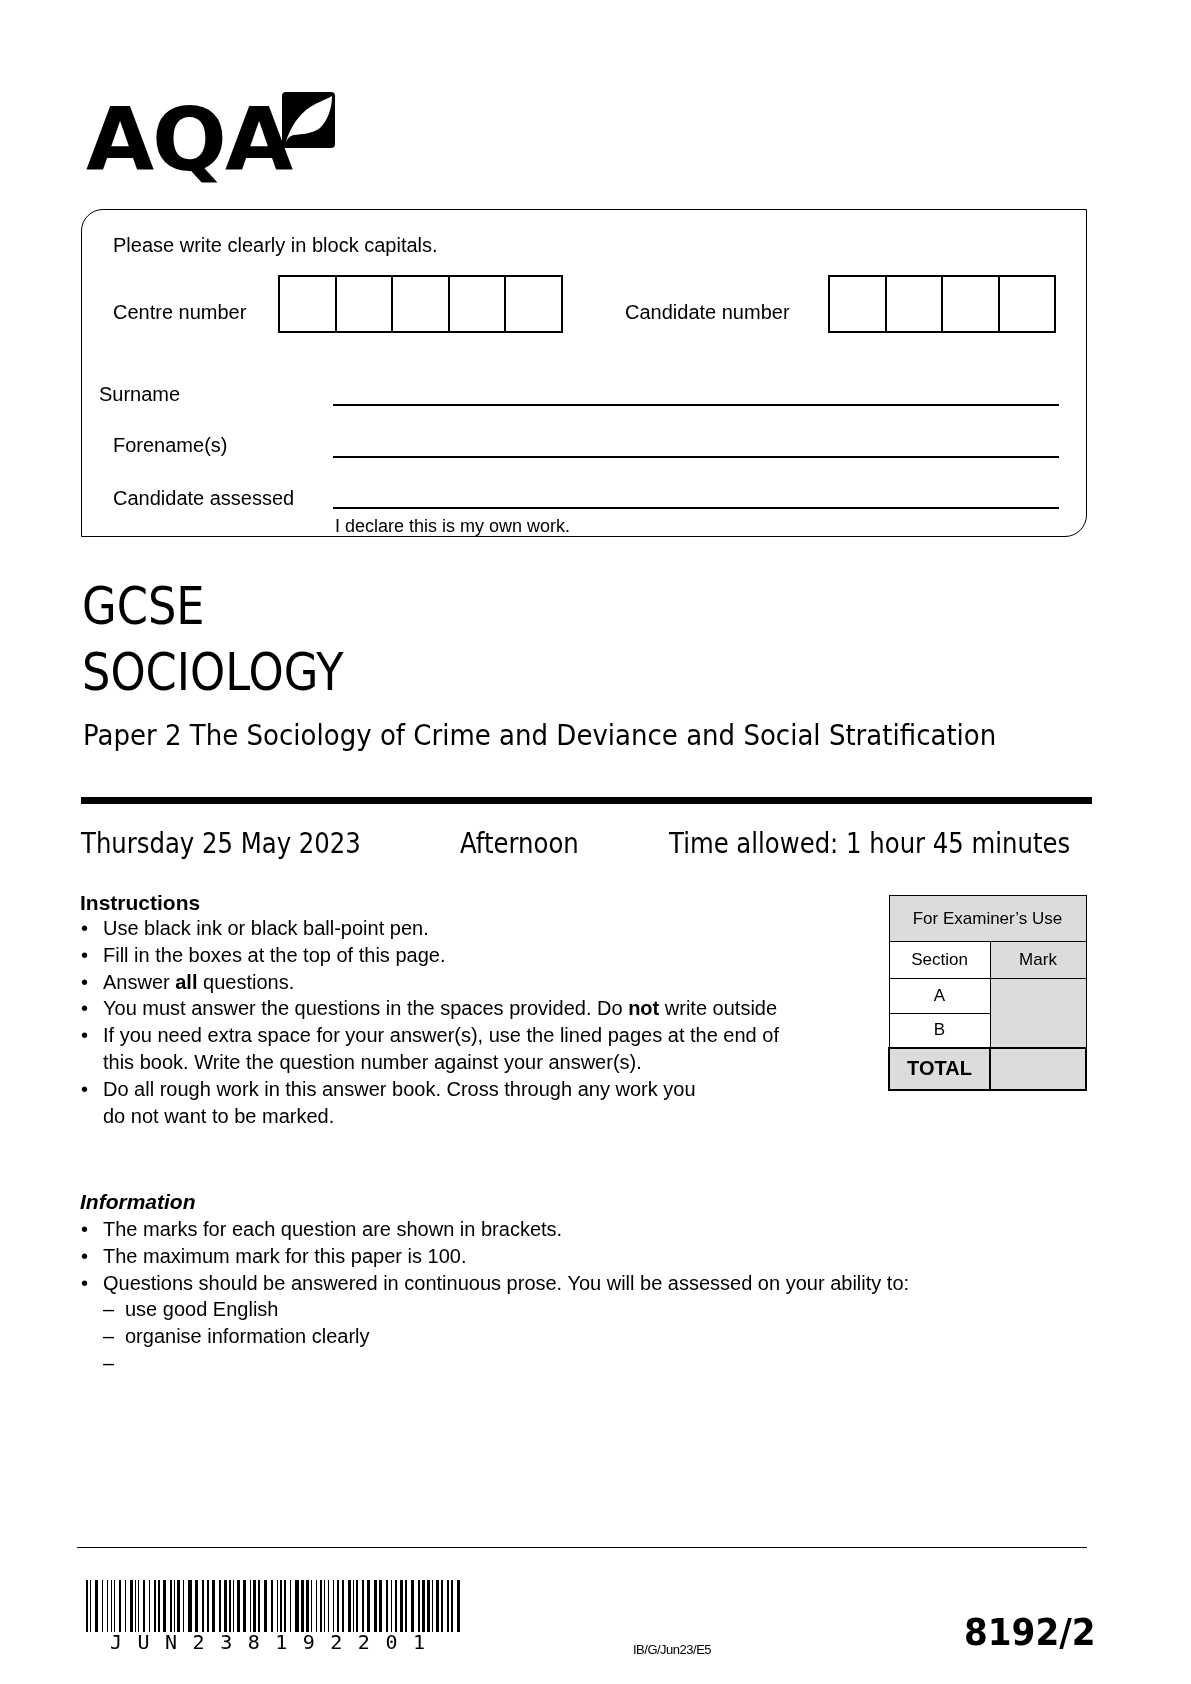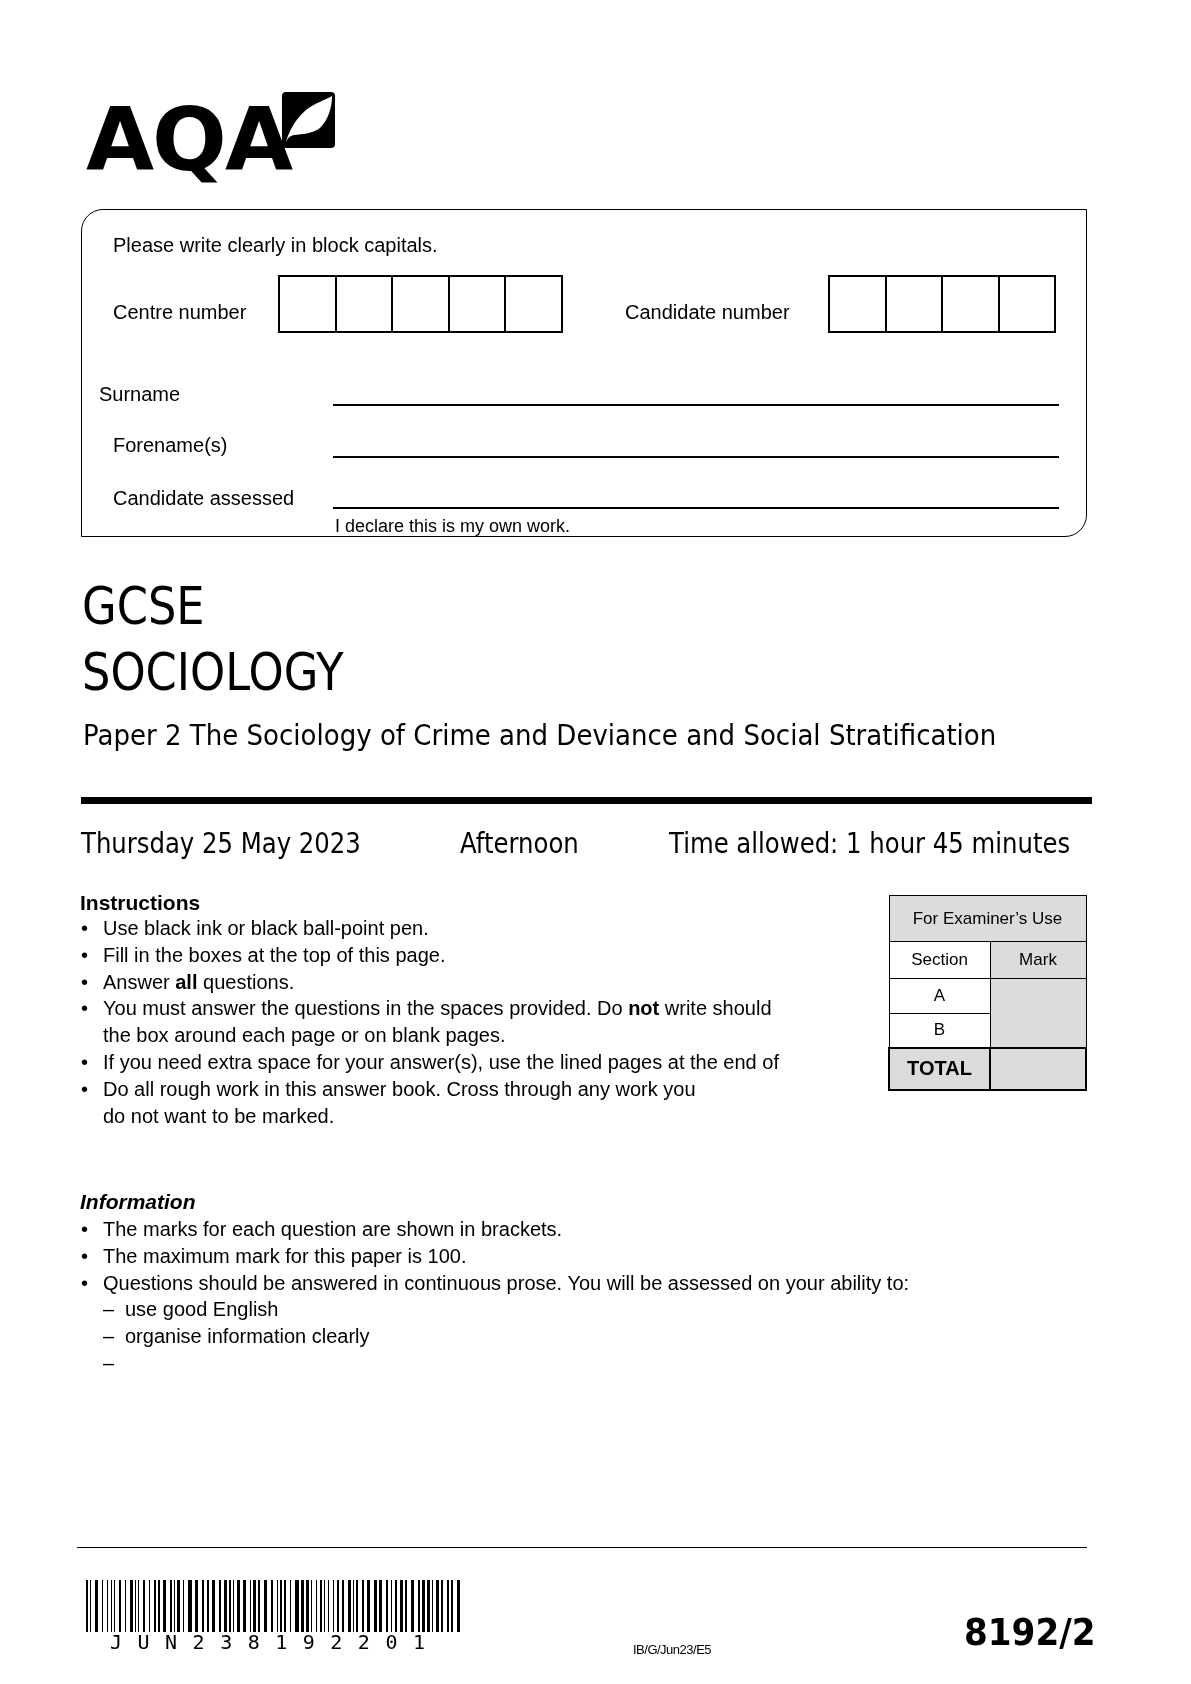--- a/index.html
+++ b/index.html
@@ -96,22 +96,22 @@
 
 <div class="abs meta" style="left:81px; top:830px;">Thursday 25 May 2023</div>
 <div class="abs meta" style="left:460px; top:830px;">Afternoon</div>
 <div class="abs meta" style="left:669px; top:830px;">Time allowed: 1 hour 45 minutes</div>
 
 <div class="abs section-head" style="left:80px; top:892px;text-align:right;">Instructions</div>
 <ul class="abs list" style="top:915px;">
   <li><span class="bullet">•</span><span>Use black ink or black ball-point pen.</span></li>
   <li><span class="bullet">•</span><span>Fill in the boxes at the top of this page.</span></li>
   <li><span class="bullet">•</span><span>Answer </span><b>all</b><span> questions.</span></li>
-  <li><span class="bullet">•</span><span>You must answer the questions in the spaces provided.  Do </span><b>not</b><span> write should</span><br><span>the box around each page or on blank pages.</span></li>
-  <li><span class="bullet">•</span><span>If you need extra space for your answer(s), use the lined pages at the end of</span><br></li>
+  <li><span class="bullet">•</span><span>You must answer the questions in the spaces provided.  Do </span><b>not</b><span> write outside</span><br></li>
+  <li><span class="bullet">•</span><span>If you need extra space for your answer(s), use the lined pages at the end of</span><br><span>this book.  Write the question number against your answer(s).</span></li>
   <li><span class="bullet">•</span><span>Do all rough work in this answer book.  Cross through any work you</span><br><span>do not want to be marked.</span></li>
 </ul>
 
 <table class="abs exam">
   <tbody>
       <tr style="height:46px;">
         <td colspan="2" class="grey">For Examiner’s Use</td>
       </tr>
   <tr style="height:37px;">
     <td class="white" style="width:100px;">Section</td>

